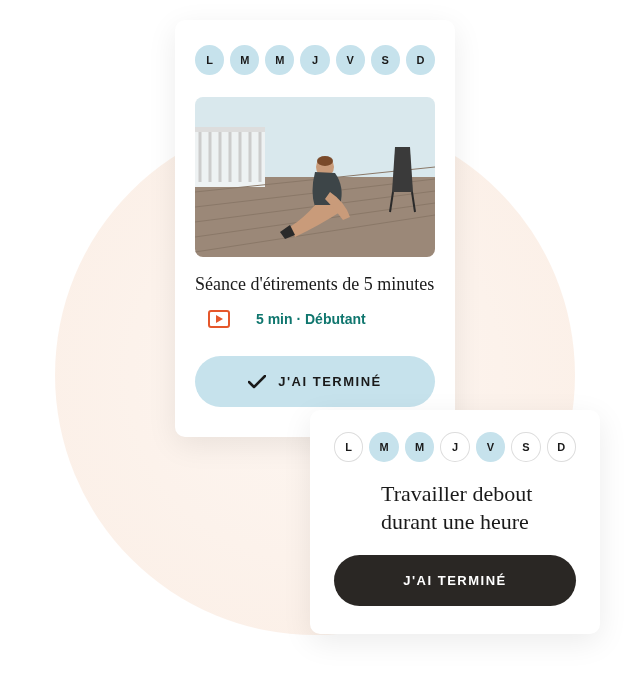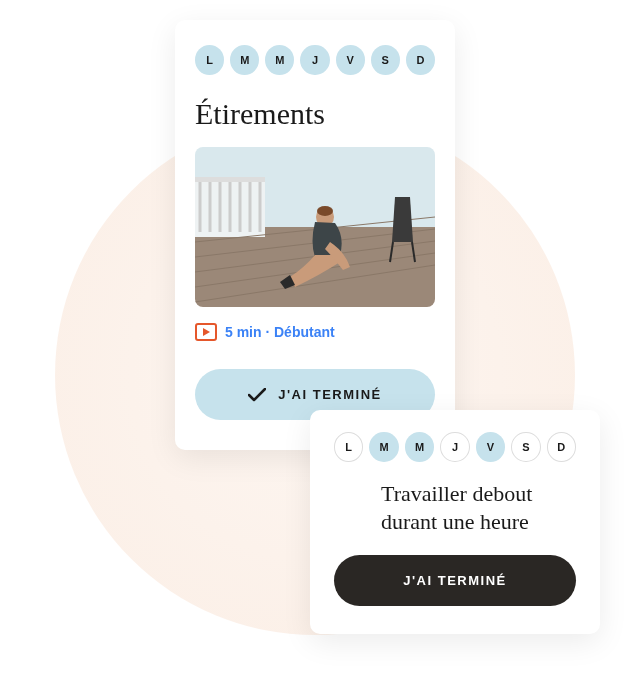--- a/index.html
+++ b/index.html
@@ -80,26 +80,27 @@
   }
   .session-title {
     font-size: 18px;
     line-height: 1.3;
     color: #1a1a1a;
     margin-bottom: 14px;
   }
   .meta-row {
     display: flex;
     align-items: center;
-    gap: 8px;
+    gap: 26px;
     font-family: Arial, sans-serif;
     font-size: 14px;
     font-weight: 600;
-    color: #3b82f6;
+    color: #0f766e;
     margin-bottom: 28px;
+    margin-left: 13px;
   }
   .play-icon {
     width: 22px;
     height: 18px;
     border: 2px solid #e5572b;
     border-radius: 3px;
     position: relative;
     flex-shrink: 0;
   }
   .play-icon::after {
@@ -166,21 +167,20 @@
   <div class="day-row">
     <div class="day-pill filled">L</div>
     <div class="day-pill filled">M</div>
     <div class="day-pill filled">M</div>
     <div class="day-pill filled">J</div>
     <div class="day-pill filled">V</div>
     <div class="day-pill filled">S</div>
     <div class="day-pill filled">D</div>
   </div>
 
-  <h1 class="title">Étirements</h1>
 
   <div class="media-box">
     <svg class="media-svg" viewBox="0 0 240 160" preserveAspectRatio="xMidYMid slice">
       <rect width="240" height="80" fill="#d9e8ed"></rect>
       <rect y="80" width="240" height="80" fill="#9b8878"></rect>
       <rect x="0" y="30" width="70" height="60" fill="#eef2f3"></rect>
       <line x1="5" y1="35" x2="5" y2="85" stroke="#ccc" stroke-width="3"></line>
       <line x1="15" y1="35" x2="15" y2="85" stroke="#ccc" stroke-width="3"></line>
       <line x1="25" y1="35" x2="25" y2="85" stroke="#ccc" stroke-width="3"></line>
       <line x1="35" y1="35" x2="35" y2="85" stroke="#ccc" stroke-width="3"></line>
@@ -201,20 +201,21 @@
 
       <ellipse cx="130" cy="70" rx="9" ry="10" fill="#c99b7a"></ellipse>
       <path d="M120 75 Q115 95 120 110 L145 108 Q150 90 140 76 Z" fill="#3d4548"></path>
       <path d="M120 108 Q110 120 95 130 L100 140 Q125 128 145 115 L145 108 Z" fill="#c99b7a"></path>
       <path d="M95 128 L85 135 L90 142 L100 138 Z" fill="#2a2a2a"></path>
       <path d="M135 95 Q150 105 155 120 L148 123 Q138 110 130 102 Z" fill="#c99b7a"></path>
       <ellipse cx="130" cy="64" rx="8" ry="5" fill="#7a4a2a"></ellipse>
     </svg>
   </div>
 
+  <div class="session-title">Séance d'étirements de 5 minutes</div>
 
   <div class="meta-row">
     <span class="play-icon"></span>
     <span>5 min · Débutant</span>
   </div>
 
   <button class="btn btn-light">
     <svg class="check-icon" viewBox="0 0 18 14">
       <path d="M1 7 L6 12 L17 1" stroke="#1a1a1a" stroke-width="2.5" fill="none" stroke-linecap="round" stroke-linejoin="round"></path>
     </svg>

